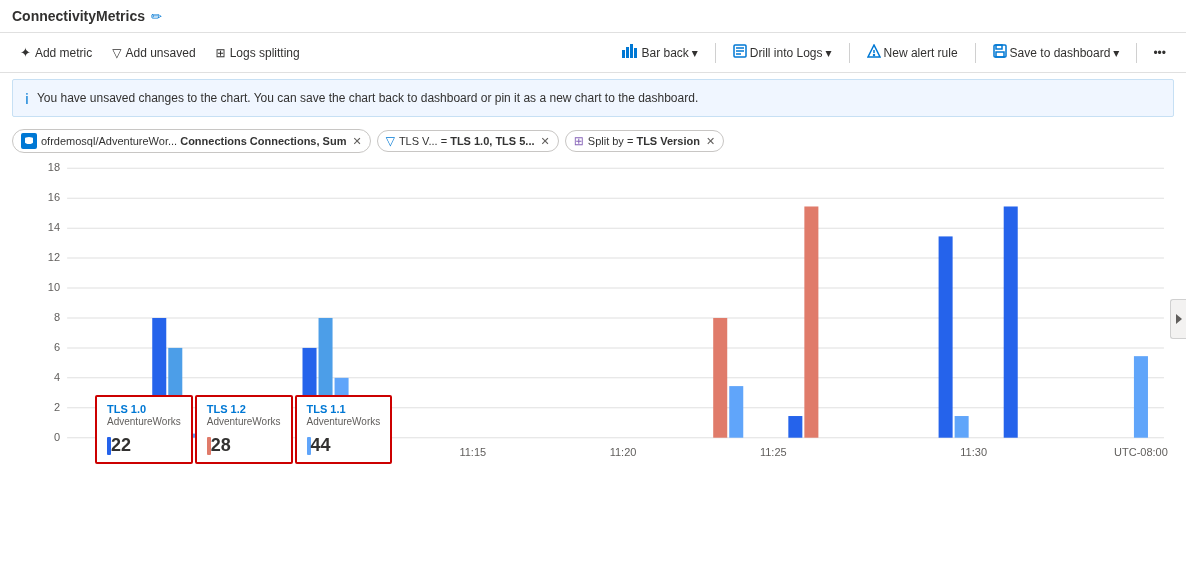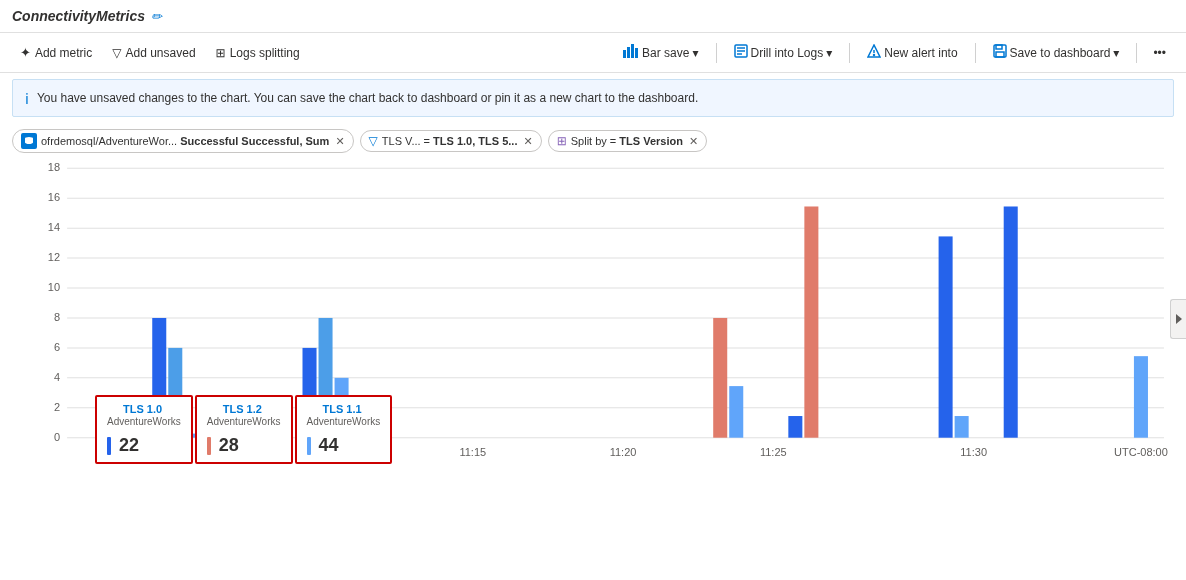--- a/index.html
+++ b/index.html
@@ -1,19 +1,19 @@
 <!DOCTYPE html>
 <html><head>
   <meta charset="utf-8">
   <style>
     * { box-sizing: border-box; margin: 0; padding: 0; }
     body { font-family: 'Segoe UI', Arial, sans-serif; font-size: 12px; background: #fff; color: #333; width: 1186px; height: 580px; overflow: hidden; }
     
     
-    .header { display: flex; align-items: center; padding: 8px 12px; border-bottom: 1px solid #e0e0e0; font-style: italic; }
+    .header { display: flex; align-items: center; padding: 8px 12px; border-bottom: 1px solid #e0e0e0; }
     .header-title { font-size: 14px; font-weight: 600; color: #323130; }
     .edit-icon { margin-left: 6px; color: #0078d4; cursor: pointer; font-size: 13px; }
     
     
     .toolbar { display: flex; align-items: center; padding: 6px 12px; border-bottom: 1px solid #e0e0e0; gap: 4px; }
     .toolbar-left { display: flex; align-items: center; gap: 4px; flex: 1; }
     .toolbar-right { display: flex; align-items: center; gap: 4px; }
     .toolbar-btn { display: flex; align-items: center; gap: 4px; padding: 4px 8px; border: none; background: none; cursor: pointer; color: #323130; font-size: 12px; border-radius: 2px; }
     .toolbar-separator { width: 1px; height: 20px; background: #d0d0d0; margin: 0 4px; }
     .dropdown-btn { display: flex; align-items: center; gap: 3px; padding: 4px 8px; border: 1px solid transparent; background: none; cursor: pointer; color: #323130; font-size: 12px; border-radius: 2px; }
@@ -29,23 +29,23 @@
     .filter-pill strong { font-weight: 600; }
     .filter-pill .funnel-icon { color: #0078d4; font-size: 12px; }
     .filter-pill .split-icon { color: #8764b8; font-size: 12px; }
     
     
     .chart-area { position: relative; padding: 0 12px; height: 320px; }
     
     
     .tooltip-box { position: absolute; left: 10px; bottom: 0; display: flex; gap: 4px; z-index: 10; }
     .tooltip-card { border: 2px solid #c00; background: #fff; padding: 6px 10px; border-radius: 2px; min-width: 90px; }
-    .tooltip-card .tls-label { font-size: 11px; color: #0078d4; font-weight: 600; margin-bottom: 1px; margin-left: 16px; }
+    .tooltip-card .tls-label { font-size: 11px; color: #0078d4; font-weight: 600; margin-bottom: 1px; }
     .tooltip-card .db-label { font-size: 10px; color: #605e5c; margin-bottom: 8px; }
-    .tooltip-card .value-row { display: flex; align-items: center; gap: 8px; }
+    .tooltip-card .value-row { display: flex; align-items: center; gap: 0; }
     .tooltip-card .color-bar { width: 4px; height: 18px; border-radius: 1px; }
     .tooltip-card .value-num { font-size: 18px; font-weight: 700; color: #323130; }
     
     
     .side-arrow { position: absolute; right: 0; top: 50%; transform: translateY(-50%); width: 16px; height: 40px; background: #f3f2f1; border: 1px solid #d0d0d0; border-right: none; border-radius: 3px 0 0 3px; display: flex; align-items: center; justify-content: center; cursor: pointer; }
   </style>
 </head>
 <body>
 
 <div class="header">
@@ -71,21 +71,21 @@
   <div class="toolbar-right">
     <button class="dropdown-btn">
       <span style="color:#0078d4;">
         <svg width="16" height="14" viewBox="0 0 16 14" fill="#0078d4">
             <rect x="0" y="6" width="3" height="8"></rect>
             <rect x="4" y="3" width="3" height="11"></rect>
             <rect x="8" y="0" width="3" height="14"></rect>
             <rect x="12" y="4" width="3" height="10"></rect>
           </svg>
       </span>
-      <span>Bar save</span>
+      <span>Bar back</span>
       <span>▾</span>
     </button>
     <div class="toolbar-separator"></div>
     <button class="dropdown-btn">
       <span style="color:#0078d4;">
         <svg width="14" height="14" viewBox="0 0 14 14" fill="none" stroke="#0078d4" stroke-width="1.5">
             <rect x="1" y="1" width="12" height="12" rx="1"></rect>
             <line x1="3" y1="4" x2="11" y2="4"></line>
             <line x1="3" y1="7" x2="11" y2="7"></line>
             <line x1="3" y1="10" x2="8" y2="10"></line>
@@ -96,21 +96,21 @@
     </button>
     <div class="toolbar-separator"></div>
     <button class="dropdown-btn">
       <span style="color:#0078d4;">
         <svg width="14" height="14" viewBox="0 0 14 14" fill="none" stroke="#0078d4" stroke-width="1.5">
             <path d="M7 1L1 13h12L7 1z"></path>
             <line x1="7" y1="6" x2="7" y2="9"></line>
             <circle cx="7" cy="11" r="0.5" fill="#0078d4"></circle>
           </svg>
       </span>
-      <span>New alert into</span>
+      <span>New alert rule</span>
     </button>
     <div class="toolbar-separator"></div>
     <button class="dropdown-btn">
       <span style="color:#0078d4;">
         <svg width="14" height="14" viewBox="0 0 14 14" fill="none" stroke="#0078d4" stroke-width="1.5">
             <rect x="1" y="1" width="12" height="12" rx="1"></rect>
             <rect x="3" y="1" width="6" height="4"></rect>
             <rect x="3" y="8" width="8" height="5"></rect>
           </svg>
       </span>
@@ -132,21 +132,21 @@
 <div class="filter-row">
 
   <div class="filter-pill">
     <span style="display:inline-flex;align-items:center;justify-content:center;width:16px;height:16px;background:#0078d4;border-radius:2px;">
       <svg width="10" height="10" viewBox="0 0 10 10" fill="white">
           <ellipse cx="5" cy="2.5" rx="4" ry="1.5"></ellipse>
           <path d="M1 2.5v2c0 .8 1.8 1.5 4 1.5s4-.7 4-1.5v-2"></path>
           <path d="M1 4.5v2c0 .8 1.8 1.5 4 1.5s4-.7 4-1.5v-2"></path>
         </svg>
     </span>
-    <span>ofrdemosql/AdventureWor... <strong>Successful Successful, Sum</strong></span>
+    <span>ofrdemosql/AdventureWor... <strong>Connections Connections, Sum</strong></span>
     <span class="close-x">✕</span>
   </div>
 
   <div class="filter-pill">
     <span class="funnel-icon">▽</span>
     <span>TLS V... = <strong>TLS 1.0, TLS 5...</strong></span>
     <span class="close-x">✕</span>
   </div>
 
   <div class="filter-pill">

